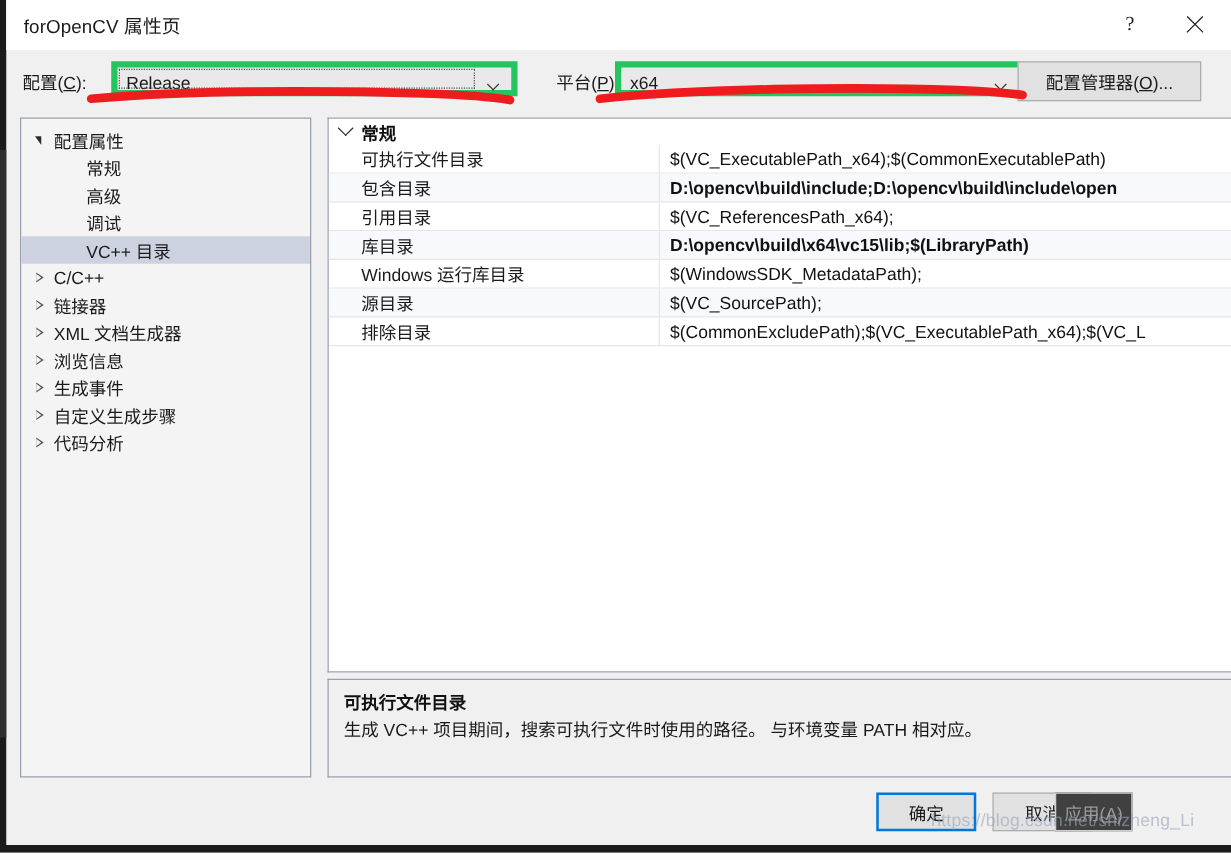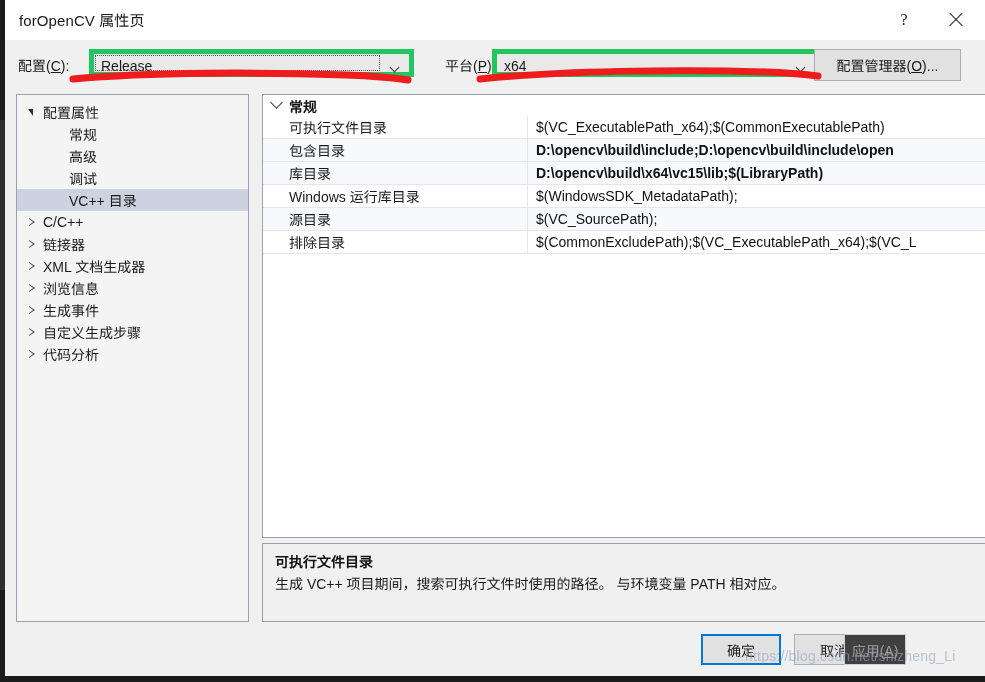--- a/index.html
+++ b/index.html
@@ -495,20 +495,24 @@
     </div>
     <div id="grid-body">
         <div class="prow">
           <div class="pname">可执行文件目录</div>
           <div class="pval">$(VC_ExecutablePath_x64);$(CommonExecutablePath)</div>
         </div>
         <div class="prow alt">
           <div class="pname">包含目录</div>
           <div class="pval modified">D:\opencv\build\include;D:\opencv\build\include\open</div>
         </div>
+        <div class="prow">
+          <div class="pname">引用目录</div>
+          <div class="pval">$(VC_ReferencesPath_x64);</div>
+        </div>
         <div class="prow alt">
           <div class="pname">库目录</div>
           <div class="pval modified">D:\opencv\build\x64\vc15\lib;$(LibraryPath)</div>
         </div>
         <div class="prow">
           <div class="pname">Windows 运行库目录</div>
           <div class="pval">$(WindowsSDK_MetadataPath);</div>
         </div>
         <div class="prow alt">
           <div class="pname">源目录</div>

